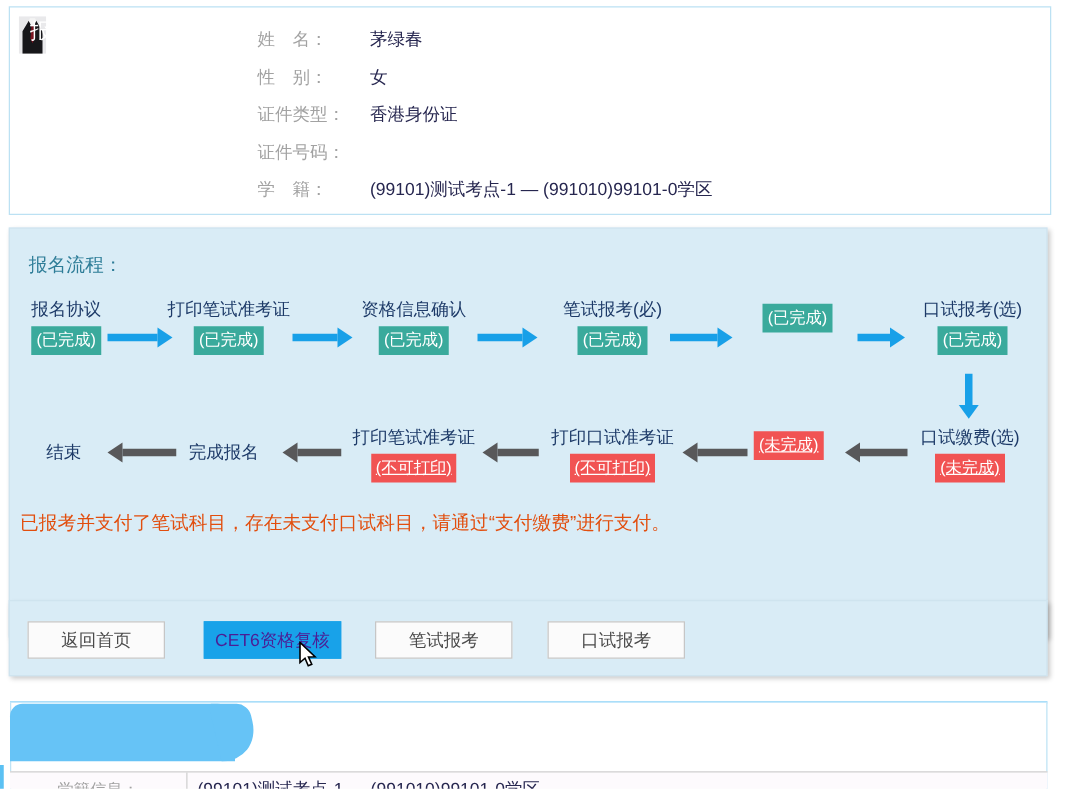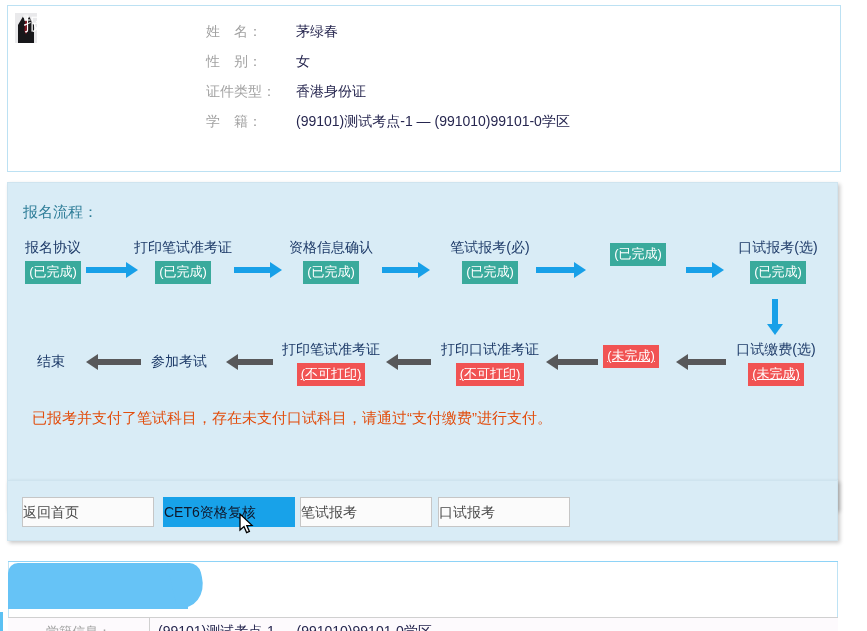--- a/index.html
+++ b/index.html
@@ -52,34 +52,34 @@
   .arr-d::after { content:""; position:absolute; left:-5px; bottom:-10px;
     border-left:8px solid transparent; border-right:8px solid transparent;
     border-top:11px solid #18a0e8; }
   .arr-l { position:absolute; height:6px; background:#58585a; top:176px; }
   .arr-l::before { content:""; position:absolute; left:-12px; top:-5px;
     border-top:8px solid transparent; border-bottom:8px solid transparent;
     border-right:12px solid #58585a; }
   .g0{left:680px;width:38px} .g1{left:550px;width:40px} .g2{left:390px;width:33px}
   .g3{left:230px;width:35px} .g4{left:90px;width:43px}
 
-  .flow-warning { position:absolute; left:24px; top:226px; font-size:15px; color:#e24e0e; white-space:nowrap; }
+  .flow-warning { position:absolute; left:8px; top:226px; font-size:15px; color:#e24e0e; white-space:nowrap; }
 
   
   .action-bar {
     position:absolute; left:7px; top:480px; width:831px; height:61px;
     background:#d9ecf6; border:1px solid #cfe4ef;
     box-shadow:2px 2px 4px rgba(0,0,0,0.22);
   }
   .btn {
-    position:absolute; top:16px; width:132px; height:30px; font-size:14px;
+    position:absolute; top:16px; width:110px; height:30px; font-size:14px;
     border:1px solid #c6c6c6; background:#fbfbfb; color:#4a4a4a;
-    font-family:inherit; cursor:pointer; text-align:left; line-height:28px;
-  }
-  .btn-primary { background:#18a2e9; border-color:#18a2e9; color:#0f172a; }
+    font-family:inherit; cursor:pointer; text-align:center; line-height:28px;
+  }
+  .btn-primary { background:#18a2e9; border-color:#18a2e9; color:#4c1d95; }
   .b0{left:14px} .b1{left:155px} .b2{left:292px} .b3{left:430px}
   .cursor-icon { position:absolute; left:229px; top:32px; width:20px; height:22px; pointer-events:none; }
 
   
   .section-topline { position:absolute; left:8px; top:561px; width:830px; height:2px; background:#8ed3f7; }
   .section-body {
     position:absolute; left:8px; top:562px; width:830px; height:69px;
     background:#fff; border-left:1px solid #bee3f5; border-right:1px solid #bee3f5;
   }
   .section-tab {
@@ -115,20 +115,23 @@
       <div class="info-row">
         <span class="info-label">姓　名：</span><span class="info-value">茅绿春</span>
       </div>
       <div class="info-row">
         <span class="info-label">性　别：</span><span class="info-value">女</span>
       </div>
       <div class="info-row">
         <span class="info-label">证件类型：</span><span class="info-value">香港身份证</span>
       </div>
       <div class="info-row">
+        <span class="info-label">证件号码：</span><span class="info-value"></span>
+      </div>
+      <div class="info-row">
         <span class="info-label">学　籍：</span><span class="info-value">(99101)测试考点-1 — (991010)99101-0学区</span>
       </div>
     </div>
   </div>
 
   <div class="flow-panel">
     <div class="flow-title">报名流程：</div>
 
     <div class="fstep s0">
       <div class="fstep-label">报名协议</div>
@@ -174,21 +177,21 @@
       <div class="fstep-label">打印口试准考证</div>
       <div class="fstep-badge undone">(不可打印)</div>
     </div>
     <div class="arr-l g2"></div>
     <div class="fstep s9">
       <div class="fstep-label">打印笔试准考证</div>
       <div class="fstep-badge undone">(不可打印)</div>
     </div>
     <div class="arr-l g3"></div>
     <div class="fstep s10">
-      <div class="fstep-label">参加考试</div>
+      <div class="fstep-label">完成报名</div>
     </div>
     <div class="arr-l g4"></div>
     <div class="fstep s11">
       <div class="fstep-label">结束</div>
     </div>
 
     <div class="flow-warning">已报考并支付了笔试科目，存在未支付口试科目，请通过“支付缴费”进行支付。</div>
   </div>
 
   <div class="action-bar">

